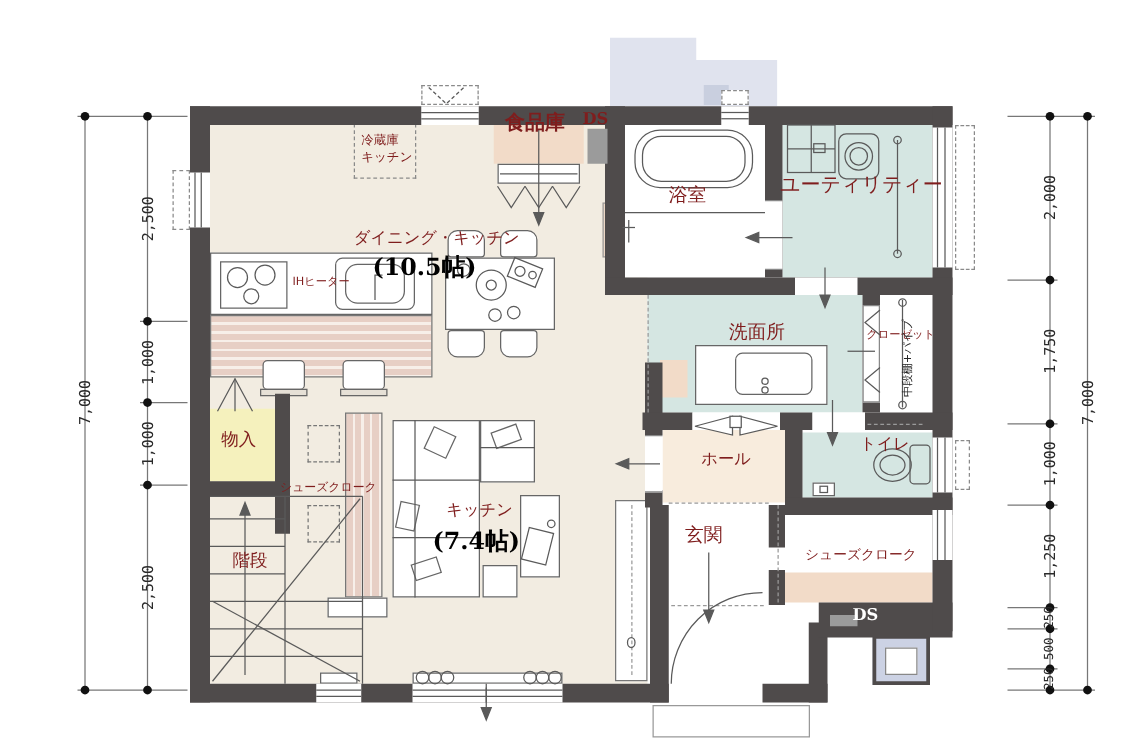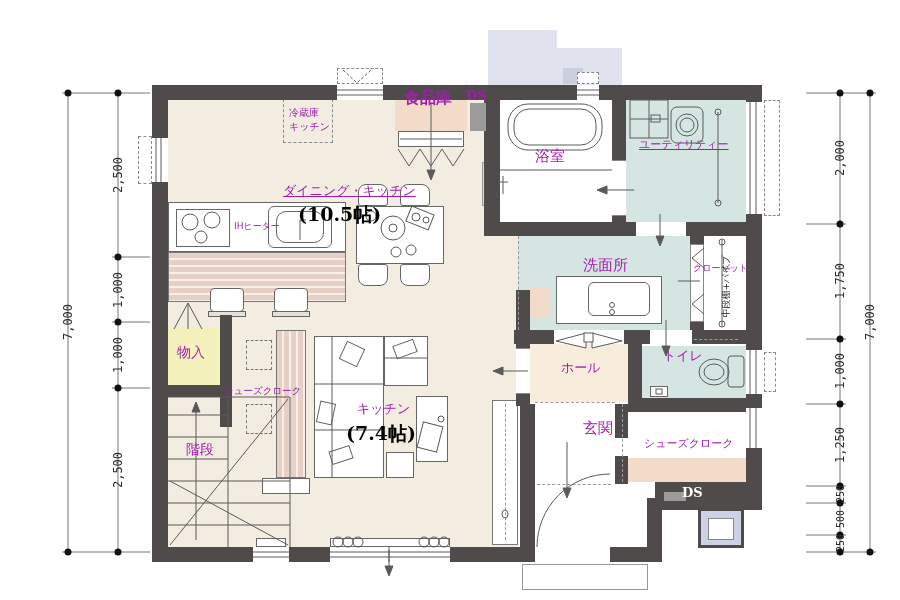--- a/index.html
+++ b/index.html
@@ -11,21 +11,21 @@
   .win{position:absolute;background:#fff;z-index:25;}
   .dash{position:absolute;border:1px dashed #8a8a8a;background:#fff;z-index:26;box-sizing:border-box;}
   .dashT{position:absolute;border:1px dashed #8a8a8a;background:transparent;z-index:12;box-sizing:border-box;}
   .dashV{position:absolute;border-left:1px dashed #9a9a9a;z-index:27;}
   .dashH{position:absolute;border-top:1px dashed #9a9a9a;z-index:27;}
   .stripeH{position:absolute;z-index:10;box-sizing:border-box;border:1px solid #777;
     background:repeating-linear-gradient(to bottom,var(--counter_stripe,#e7cfc5) 0 5px,#f7efe9 5px 7px);}
   .stripeV{position:absolute;z-index:10;box-sizing:border-box;border:1px solid #777;
     background:repeating-linear-gradient(to right,var(--counter_stripe,#e7cfc5) 0 5px,#f7efe9 5px 7px);}
   .dchair{position:absolute;border:1px dashed #777;z-index:10;box-sizing:border-box;}
-  .lbl{position:absolute;color:#a21caf;white-space:nowrap;z-index:40;line-height:1.1;}
+  .lbl{position:absolute;color:#7f1d1d;white-space:nowrap;z-index:40;line-height:1.1;}
   .size-lbl{font-family:"DejaVu Serif",serif;font-weight:bold;color:#000;}
   .dim{position:absolute;font-family:"DejaVu Sans Mono",monospace;font-size:12px;color:#2a2a2a;
        transform:translate(-50%,-50%) rotate(-90deg);white-space:nowrap;z-index:40;}
   .vtext{position:absolute;z-index:40;display:flex;align-items:center;justify-content:center;}
   .vtext span{transform:rotate(-90deg);white-space:nowrap;font-size:9px;color:#222;}
   svg.overlay{position:absolute;left:0;top:0;z-index:30;pointer-events:none;}
 </style>
 </head>
 <body>
 
@@ -349,39 +349,39 @@
       <circle cx="840" cy="404" r="3.5"></circle>
         <circle cx="840" cy="486" r="3.5"></circle>
         <circle cx="840" cy="503" r="3.5"></circle>
       <circle cx="840" cy="535" r="3.5"></circle>
         <circle cx="840" cy="552" r="3.5"></circle>
       <circle cx="870" cy="93" r="3.5"></circle>
         <circle cx="870" cy="552" r="3.5"></circle>
     </g>
   </svg>
 
-  <div class="lbl" style="left:283px;top:184px;font-size:13px;text-decoration:underline;">ダイニング・キッチン</div>
+  <div class="lbl" style="left:283px;top:184px;font-size:13px;">ダイニング・キッチン</div>
   <div class="lbl size-lbl" style="left:298px;top:204px;font-size:19px;">(10.5帖)</div>
   <div class="lbl" style="left:357px;top:402px;font-size:13px;">キッチン</div>
   <div class="lbl size-lbl" style="left:346px;top:423px;font-size:19px;">(7.4帖)</div>
   <div class="lbl" style="left:404px;top:89px;font-size:16px;font-weight:bold;">食品庫</div>
   <div class="lbl" style="left:466px;top:89px;font-size:13px;font-weight:bold;font-family:'DejaVu Serif',serif;">DS</div>
   <div class="lbl" style="left:289px;top:107px;font-size:10px;">冷蔵庫</div>
   <div class="lbl" style="left:289px;top:121px;font-size:10px;">キッチン</div>
   <div class="lbl" style="left:234px;top:222px;font-size:9px;">IHヒーター</div>
   <div class="lbl" style="left:535px;top:148px;font-size:15px;">浴室</div>
-  <div class="lbl" style="left:639px;top:139px;font-size:11px;text-decoration:underline;">ユーティリティー</div>
+  <div class="lbl" style="left:624px;top:139px;font-size:16px;">ユーティリティー</div>
   <div class="lbl" style="left:583px;top:257px;font-size:15px;">洗面所</div>
   <div class="lbl" style="left:693px;top:264px;font-size:9px;">クローゼット</div>
   <div class="vtext" style="left:700px;top:250px;width:52px;height:72px;">
     <span>中段棚+パイプ</span>
   </div>
-  <div class="lbl" style="left:663px;top:349px;font-size:13px;">トイレ</div>
+  <div class="lbl" style="left:688px;top:349px;font-size:13px;">トイレ</div>
   <div class="lbl" style="left:561px;top:361px;font-size:13px;">ホール</div>
-  <div class="lbl" style="left:548px;top:420px;font-size:15px;margin-left:35px;">玄関</div>
+  <div class="lbl" style="left:548px;top:420px;font-size:15px;">玄関</div>
   <div class="lbl" style="left:644px;top:438px;font-size:11px;text-align:center;">シューズクローク</div>
   <div class="lbl" style="left:682px;top:486px;font-size:13px;font-weight:bold;color:#fff;font-family:'DejaVu Serif',serif;">DS</div>
   <div class="lbl" style="left:177px;top:345px;font-size:14px;">物入</div>
   <div class="lbl" style="left:224px;top:386px;font-size:9.5px;">シューズクローク</div>
   <div class="lbl" style="left:186px;top:442px;font-size:14px;">階段</div>
 
   <div class="dim" style="left:68px;top:322px;">7,000</div>
   <div class="dim" style="left:118px;top:175px;">2,500</div>
   <div class="dim" style="left:118px;top:290px;">1,000</div>
   <div class="dim" style="left:118px;top:355px;">1,000</div>

